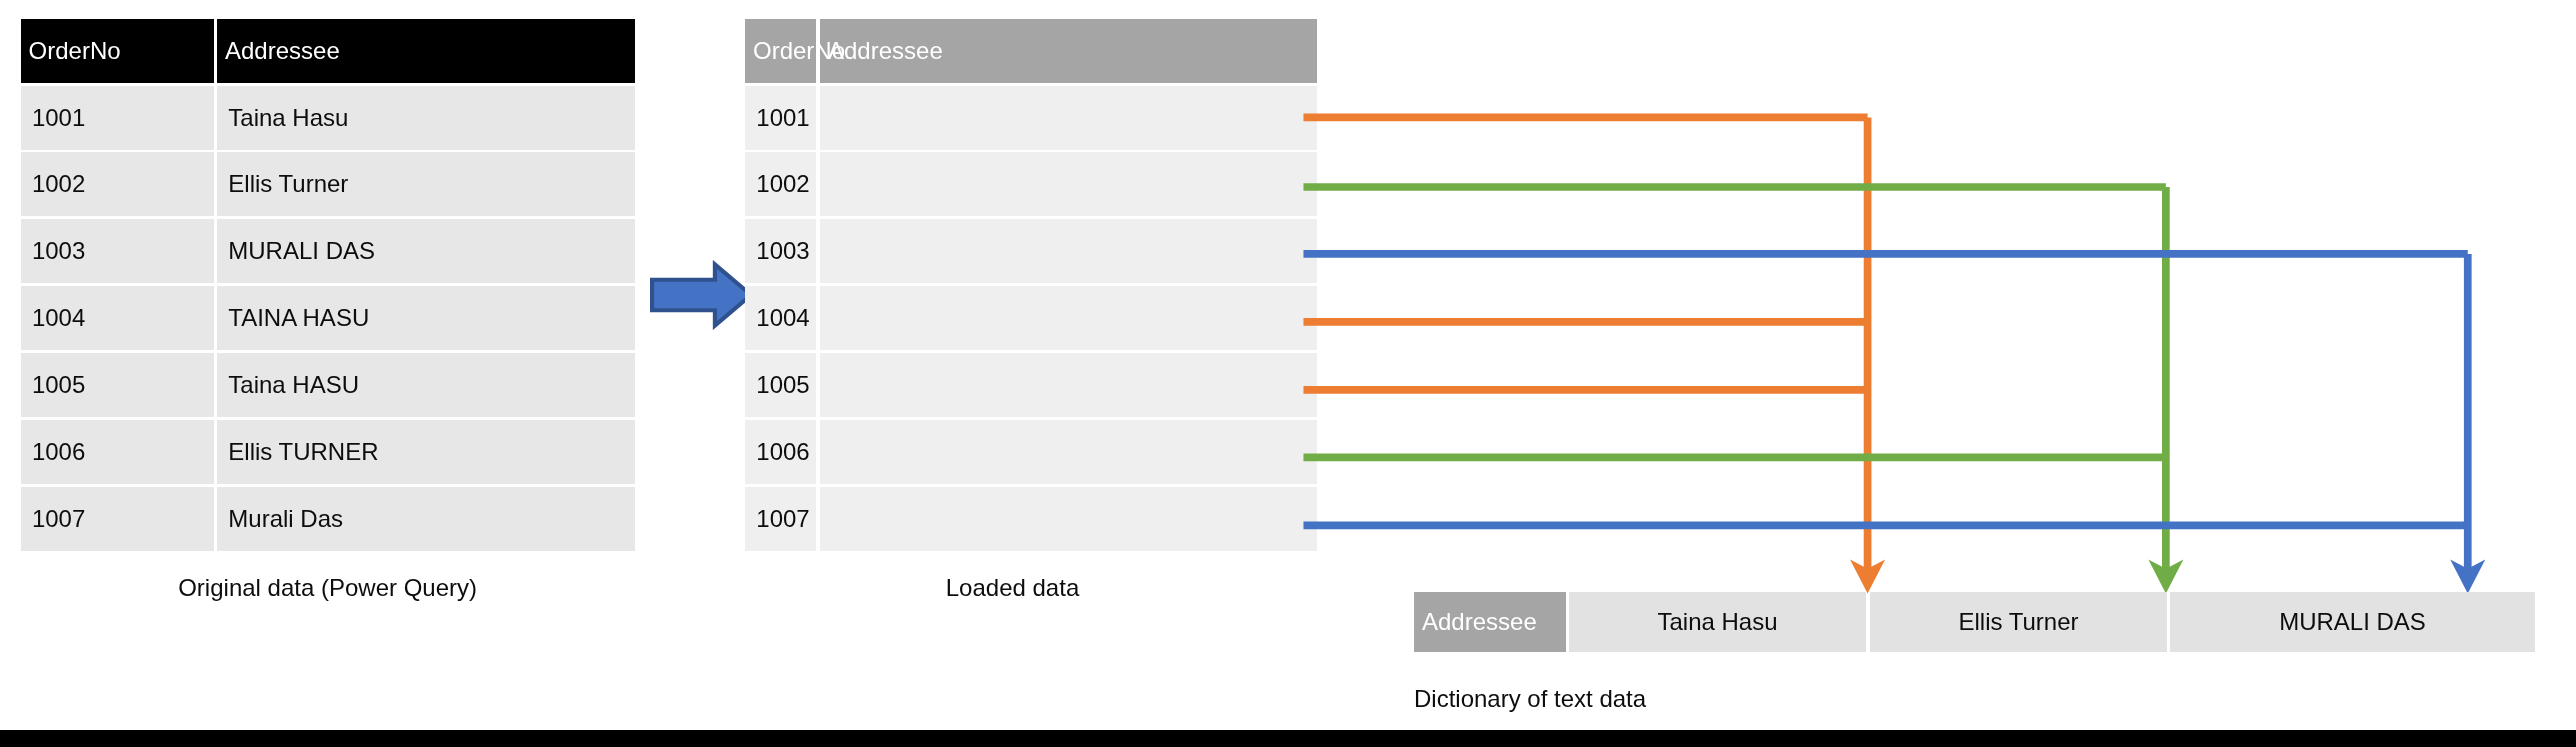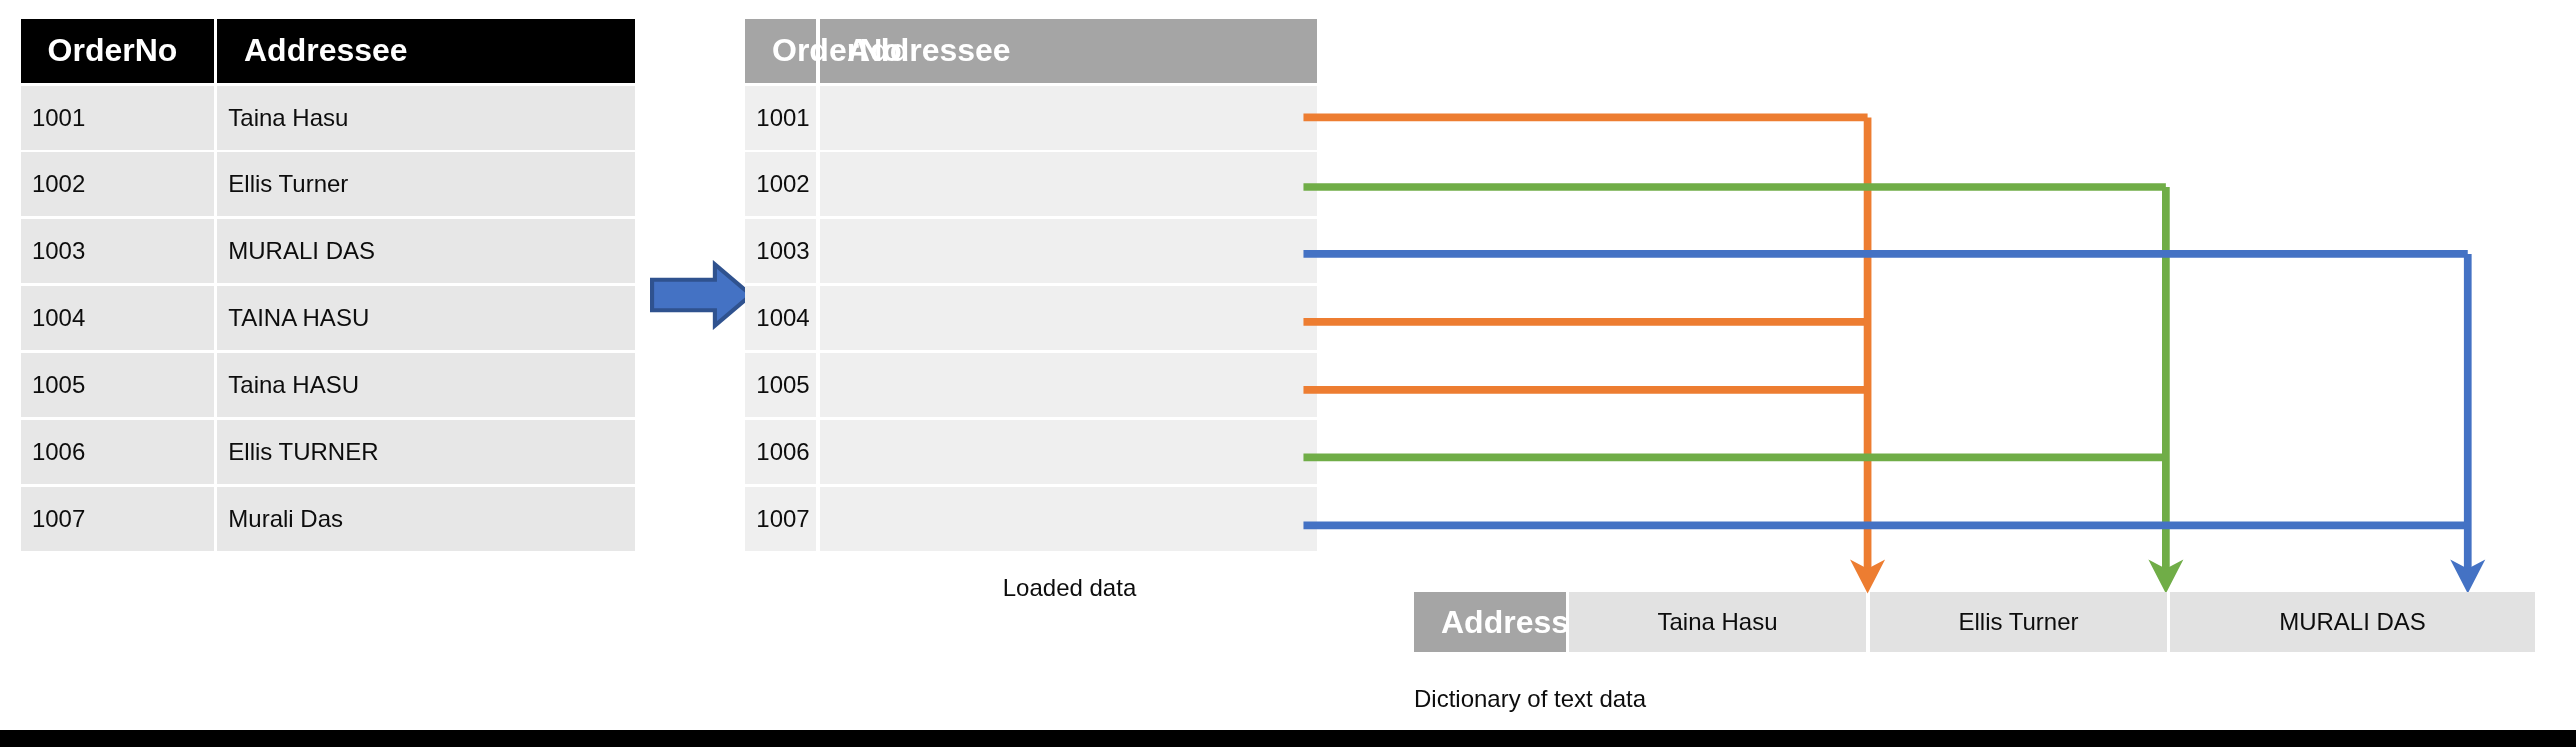--- a/index.html
+++ b/index.html
@@ -19,24 +19,24 @@
   
   .cell{
     position:absolute;
     box-sizing:border-box;
     display:flex;
     align-items:center;
     white-space:nowrap;
     overflow:hidden;
   }
   .hdr-cell{
-    font-weight:bold;
+    font-weight:normal;
     color:#ffffff;
-    font-size:32px;
-    padding-left:27px;
+    font-size:24px;
+    padding-left:8px;
   }
   .body-cell{
     color:#0d0d0d;
     font-size:24px;
     padding-left:11.3px;
     font-weight:normal;
   }
 
   
   .t-left-hdr{ background:#000000; }
@@ -104,20 +104,21 @@
     <div class="cell body-cell t-left-row" style="left:20.6px;top:353px;width:193px;height:64px;">1005</div>
     <div class="cell body-cell t-left-row" style="left:217px;top:353px;width:418px;height:64px;">Taina HASU</div>
 
     <div class="cell body-cell t-left-row" style="left:20.6px;top:420px;width:193px;height:64px;">1006</div>
     <div class="cell body-cell t-left-row" style="left:217px;top:420px;width:418px;height:64px;">Ellis TURNER</div>
 
     <div class="cell body-cell t-left-row" style="left:20.6px;top:487px;width:193px;height:64px;">1007</div>
     <div class="cell body-cell t-left-row" style="left:217px;top:487px;width:418px;height:64px;">Murali Das</div>
   </div>
 
+  <div class="caption" style="left:20.6px;top:574px;width:614px;text-align:center;">Original data (Power Query)</div>
 
   <div class="big-arrow" style="left:650px;top:260px;width:103px;height:70px;">
     <svg width="103" height="70" viewBox="0 0 200 135" xmlns="http://www.w3.org/2000/svg">
       <polygon points="4,38 126,38 126,8 196,67.5 126,127 126,97 4,97" fill="#4472C4" stroke="#2F528F" stroke-width="8" stroke-linejoin="miter"></polygon>
     </svg>
   </div>
 
   <div>
 
     <div class="cell hdr-cell t-mid-hdr" style="left: 745px; top: 18.5px; width: 71px; height: 64px; z-index: 5; overflow: visible;">OrderNo</div>
@@ -139,21 +140,21 @@
     <div class="cell body-cell t-mid-row" style="left:745px;top:353px;width:71px;height:64px;">1005</div>
     <div class="cell body-cell t-mid-row" style="left:820px;top:353px;width:497px;height:64px;"></div>
 
     <div class="cell body-cell t-mid-row" style="left:745px;top:420px;width:71px;height:64px;">1006</div>
     <div class="cell body-cell t-mid-row" style="left:820px;top:420px;width:497px;height:64px;"></div>
 
     <div class="cell body-cell t-mid-row" style="left:745px;top:487px;width:71px;height:64px;">1007</div>
     <div class="cell body-cell t-mid-row" style="left:820px;top:487px;width:497px;height:64px;"></div>
   </div>
 
-  <div class="caption" style="left:784px;top:574px;width:571px;text-align:center;">Loaded data</div>
+  <div class="caption" style="left:727px;top:574px;width:571px;text-align:center;">Loaded data</div>
 
   <svg id="connectors" viewBox="0 0 5097 1450" xmlns="http://www.w3.org/2000/svg">
 
     <g stroke="#ED7D31" stroke-width="15" fill="none">
       <path d="M2530,228 H3625"></path>
       <path d="M2530,625 H3625"></path>
       <path d="M2530,757 H3625"></path>
       <path d="M3625,228 V1118"></path>
     </g>
     <polygon points="3625,1152 3591,1086 3625,1104 3659,1086" fill="#ED7D31"></polygon>

